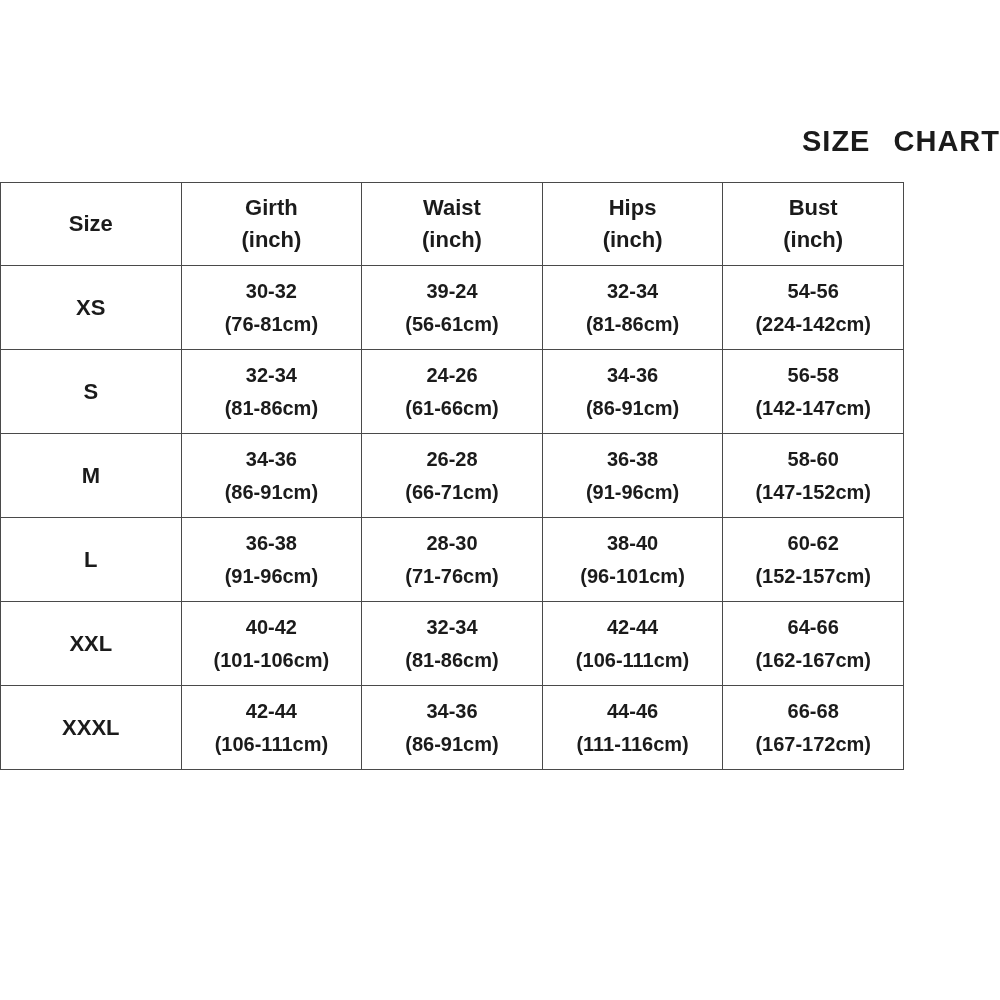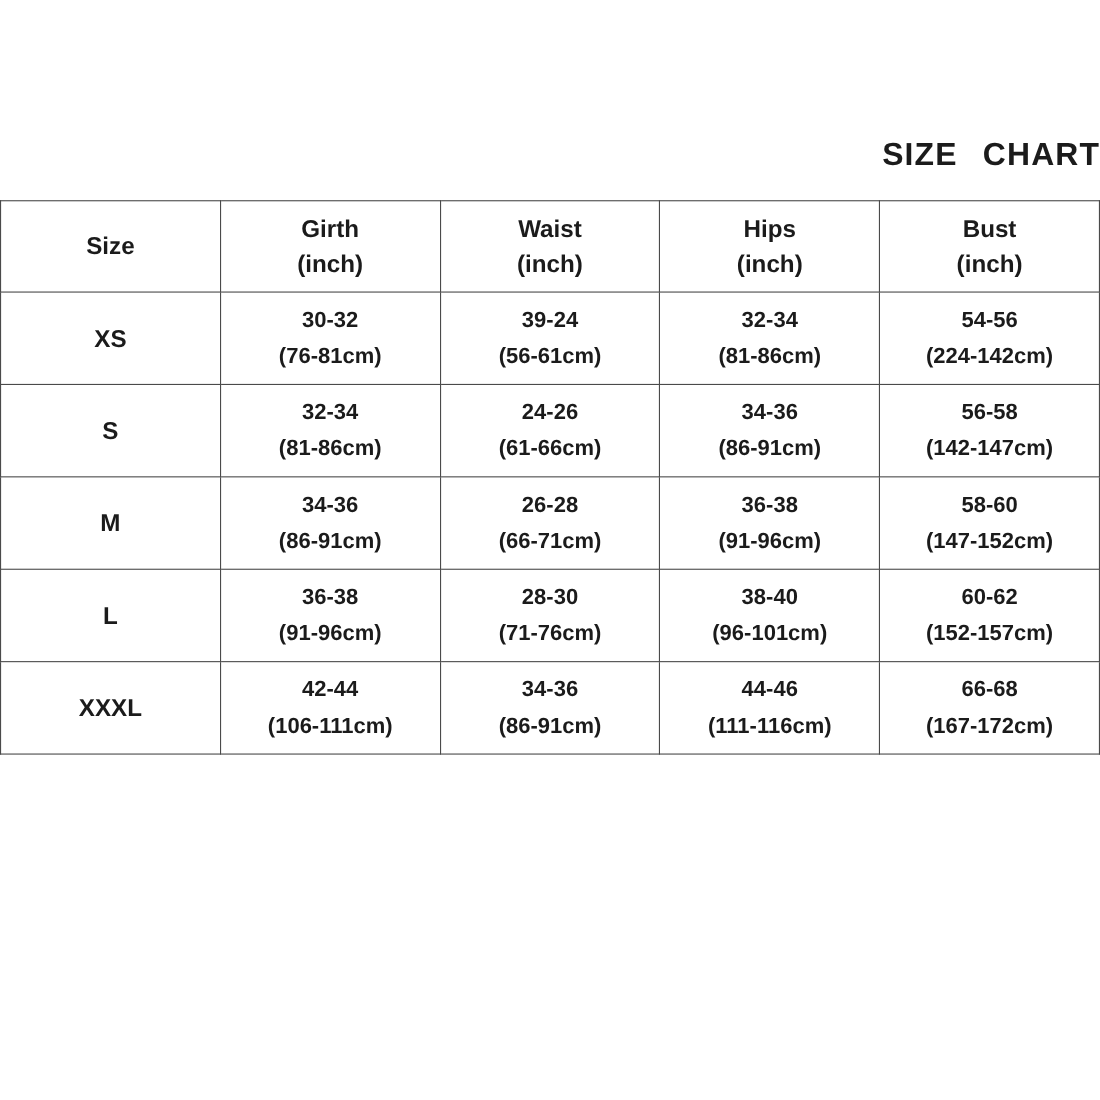--- a/index.html
+++ b/index.html
@@ -20,21 +20,21 @@
     height: 34px;
     line-height: 34px;
     text-align: right;
     font-size: 29px;
     font-weight: bold;
     letter-spacing: 1px;
     word-spacing: 14px;
     color: #1b1b1b;
   }
   table.size-chart {
-    width: 1000px;
+    width: 904px;
     border-collapse: collapse;
     table-layout: fixed;
   }
   .size-chart th, .size-chart td {
     border: 1.5px solid #4a4a4a;
     text-align: center;
     vertical-align: middle;
     font-weight: bold;
     padding: 0;
     color: #1b1b1b;
@@ -169,30 +169,51 @@
       <span class="v">38-40</span>
       <span class="v">(96-101cm)</span>
     </td>
     <td>
       <span class="v">60-62</span>
       <span class="v">(152-157cm)</span>
     </td>
   </tr>
 
 
-
-  <tr>
-    <td>
-      <span class="size-label">XXXL</span>
+  <tr>
+    <td>
+      <span class="size-label">XXL</span>
+    </td>
+    <td>
+      <span class="v">40-42</span>
+      <span class="v">(101-106cm)</span>
+    </td>
+    <td>
+      <span class="v">32-34</span>
+      <span class="v">(81-86cm)</span>
     </td>
     <td>
       <span class="v">42-44</span>
       <span class="v">(106-111cm)</span>
     </td>
     <td>
+      <span class="v">64-66</span>
+      <span class="v">(162-167cm)</span>
+    </td>
+  </tr>
+
+  <tr>
+    <td>
+      <span class="size-label">XXXL</span>
+    </td>
+    <td>
+      <span class="v">42-44</span>
+      <span class="v">(106-111cm)</span>
+    </td>
+    <td>
       <span class="v">34-36</span>
       <span class="v">(86-91cm)</span>
     </td>
     <td>
       <span class="v">44-46</span>
       <span class="v">(111-116cm)</span>
     </td>
     <td>
       <span class="v">66-68</span>
       <span class="v">(167-172cm)</span>

